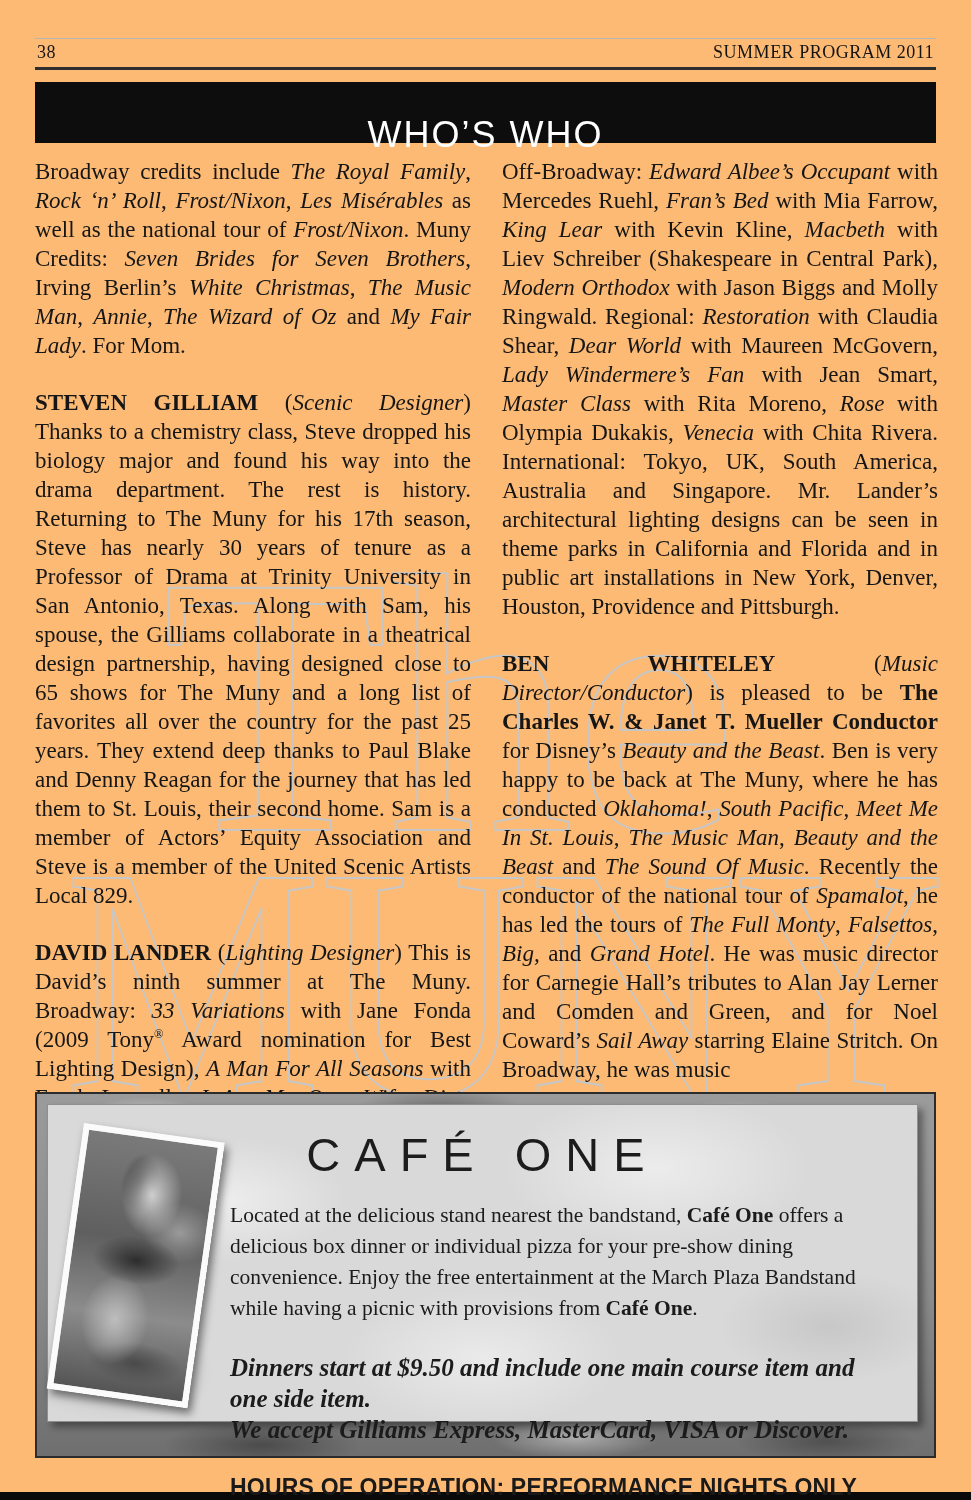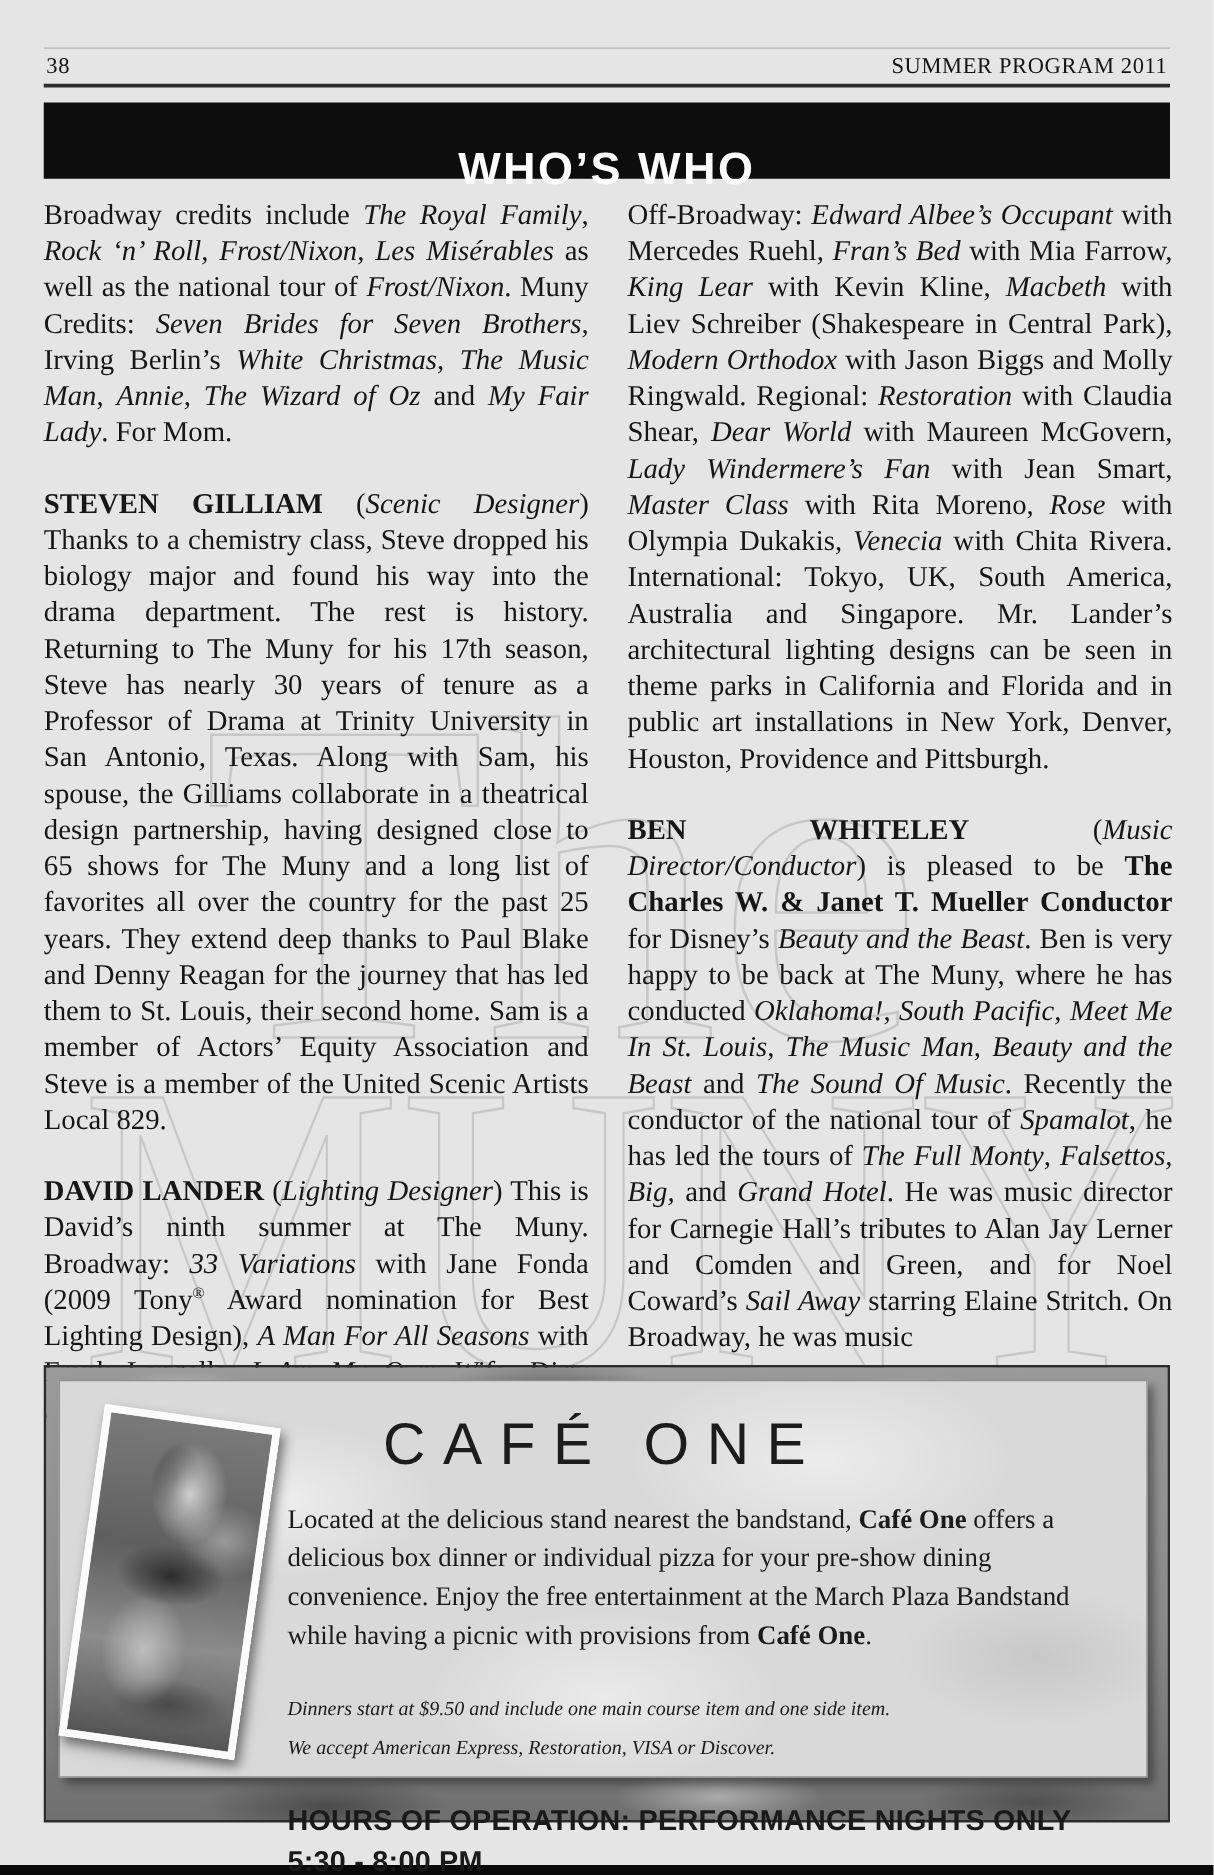--- a/index.html
+++ b/index.html
@@ -1,37 +1,37 @@
 <!DOCTYPE html>
 <html><head>
 <meta charset="utf-8">
 <style>
   * { margin:0; padding:0; box-sizing:border-box; }
   html,body { background:#ffffff; }
   .page {
     position:relative; width:971px; height:1500px; margin:0 auto;
-    background:#e5e5e5; overflow:hidden;
+    background:#fdba74; overflow:hidden;
     font-family:"Liberation Serif","DejaVu Serif",serif; color:#141414;
   }
 
   
   .running-head {
     position:absolute; left:35px; right:35px; top:38px;
     border-top:1px solid #b5b5b5; border-bottom:3px solid #2e2e2e;
     padding:3px 2px 4px 2px;
     display:flex; justify-content:space-between; align-items:flex-end;
     font-size:18px; letter-spacing:0.5px;
   }
   .section-banner {
     position:absolute; left:35px; right:35px; top:82px; height:61px;
     background:#0d0d0d; display:flex; align-items:center; justify-content:center;
   }
   .section-banner .title {
     color:#ffffff; font-family:"Liberation Sans","DejaVu Sans",sans-serif;
-    font-size:36px; font-weight:700; letter-spacing:2px;margin-top:45px;
+    font-size:36px; font-weight:400; letter-spacing:2px;margin-top:45px;
   }
 
   
   .watermark { position:absolute; left:0; top:470px; width:971px; height:640px; z-index:0; pointer-events:none; }
   .watermark text {
     font-family:"Liberation Serif","DejaVu Serif",serif;
     fill:none; stroke:#c7c7c7; stroke-width:2px;
   }
 
   
@@ -88,21 +88,21 @@
       radial-gradient(ellipse 50px 40px at 80% 35%, #9a9a9a, transparent 75%),
       linear-gradient(180deg,#7a7a7a 0%,#5f5f5f 40%,#8c8c8c 70%,#555 100%);
   }
   .ad-title {
     margin-top:22px; text-align:center;
     font-family:"Liberation Sans","DejaVu Sans",sans-serif;
     font-size:47px; font-weight:500; letter-spacing:14px; color:#1c1c1c;
   }
   .ad-copy { margin:18px 34px 0 182px; }
   .ad-body { font-size:21.5px; line-height:31px; color:#1b1b1b; }
-  .ad-details { margin-top:28px; font-size:16px; line-height:31px; font-style:italic; color:#1b1b1b; }
+  .ad-details { margin-top:28px; font-size:25px; line-height:31px; font-style:italic; color:#1b1b1b;font-weight:bold; }
   .ad-hours {
     margin-top:26px;
     font-family:"Liberation Sans","DejaVu Sans",sans-serif;
     font-size:23px; font-weight:700; line-height:33px; color:#1a1a1a; letter-spacing:0.2px;
   }
 
   
   .bottom-bar { position:absolute; left:0; right:0; bottom:0; height:8px; background:#0a0a0a; }
 </style>
 </head>
@@ -137,21 +137,21 @@
   </div>
 
   <div class="ad-frame">
     <div class="ad-panel">
       <div class="ad-photo"></div>
       <div class="ad-title">CAFÉ ONE</div>
       <div class="ad-copy">
         <div class="ad-body"><span>Located at the delicious stand nearest the bandstand, </span><span class="b">Café One</span><span> offers a delicious box dinner or individual pizza for your pre-show dining convenience. Enjoy the free entertainment at the March Plaza Bandstand while having a picnic with provisions from </span><span class="b">Café One</span><span>.</span></div>
         <div class="ad-details">
           <div>Dinners start at $9.50 and include one main course item and one side item.</div>
-          <div>We accept American Express, Restoration, VISA or Discover.</div>
+          <div>We accept Gilliams Express, MasterCard, VISA or Discover.</div>
         </div>
         <div class="ad-hours">
           <div>HOURS OF OPERATION: PERFORMANCE NIGHTS ONLY 5:30 - 8:00 PM</div>
 
         </div>
       </div>
     </div>
   </div>
 
   <div class="bottom-bar"></div>

